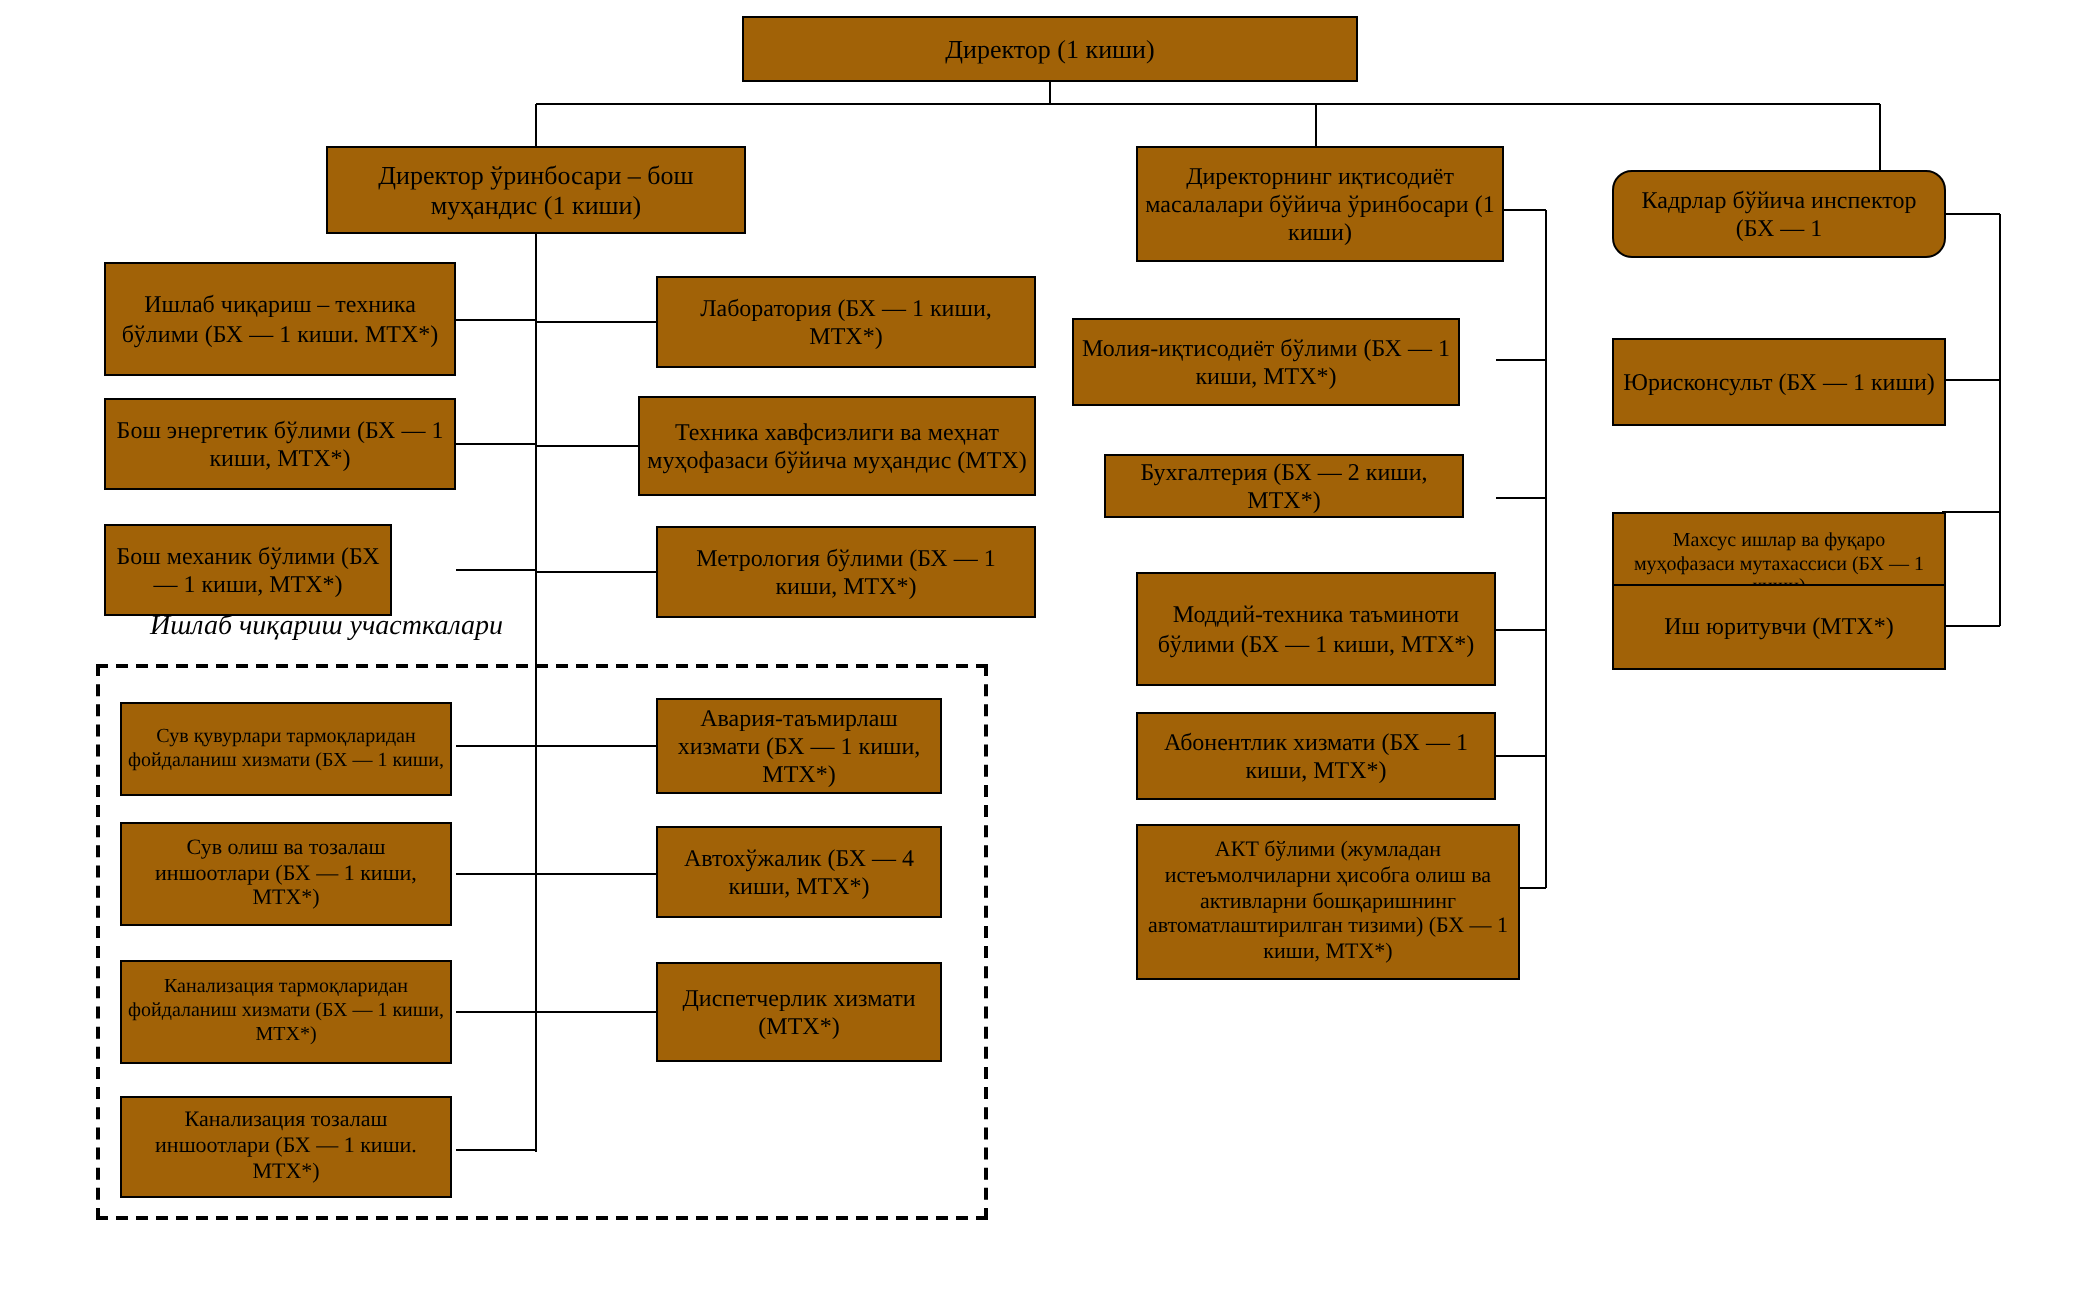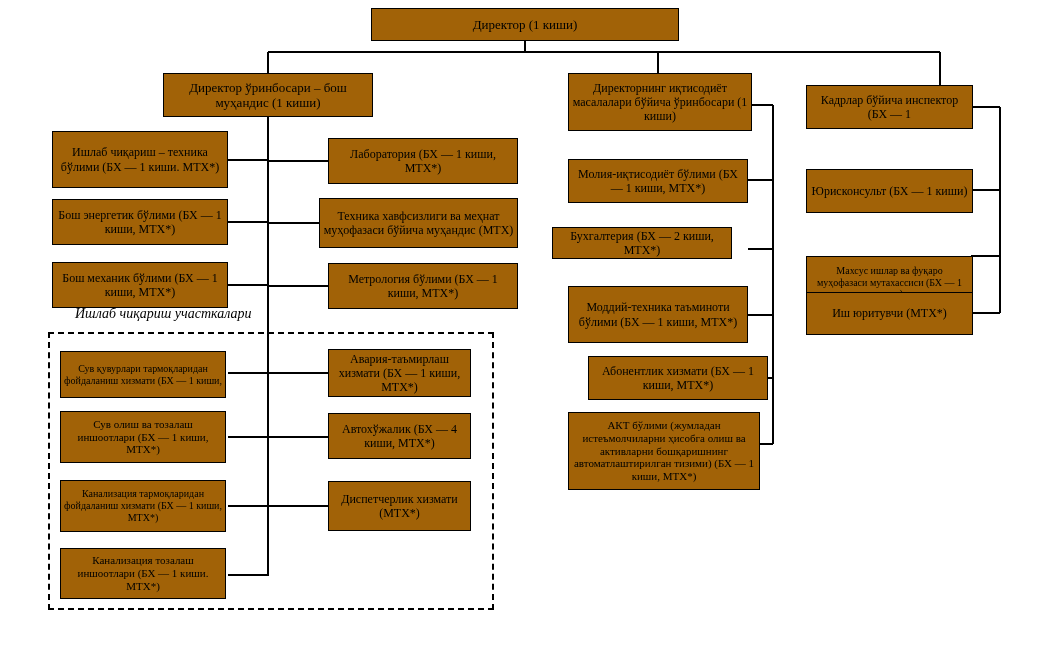--- a/index.html
+++ b/index.html
@@ -84,33 +84,33 @@
   </div>
 
   <div class="box f13" style="left:163px;top:73px;width:210px;height:44px;">
     <span>Директор ўринбосари – бош муҳандис (1 киши)</span>
   </div>
 
   <div class="box f12" style="left:568px;top:73px;width:184px;height:58px;">
     <span>Директорнинг иқтисодиёт масалалари бўйича ўринбосари (1 киши)</span>
   </div>
 
-  <div class="box f12" style="left:806px;top:85px;width:167px;height:44px;">
+  <div class="box f12" style="left:806px;top:85px;width:167px;height:44px;border-radius:10px;">
     <span>Кадрлар бўйича инспектор (БХ — 1</span>
   </div>
 
   <div class="box f12" style="left:52px;top:131px;width:176px;height:57px;">
     <span>Ишлаб чиқариш – техника бўлими (БХ — 1 киши. МТХ*)</span>
   </div>
 
   <div class="box f12" style="left:52px;top:199px;width:176px;height:46px;justify-content:center;">
     <span>Бош энергетик бўлими (БХ — 1 киши, МТХ*)</span>
   </div>
 
-  <div class="box f12" style="left:52px;top:262px;width:176px;height:46px;">
+  <div class="box f12" style="left:52px;top:262px;width:144px;height:46px;">
     <span>Бош механик бўлими (БХ — 1 киши, МТХ*)</span>
   </div>
 
   <div class="box f12" style="left:328px;top:138px;width:190px;height:46px;">
     <span>Лаборатория (БХ — 1 киши, МТХ*)</span>
   </div>
 
   <div class="box f12" style="left:319px;top:198px;width:199px;height:50px;">
     <span>Техника хавфсизлиги ва меҳнат муҳофазаси бўйича муҳандис (МТХ)</span>
   </div>
@@ -144,33 +144,33 @@
   </div>
 
   <div class="box f12" style="left:328px;top:413px;width:143px;height:46px;">
     <span>Автохўжалик (БХ — 4 киши, МТХ*)</span>
   </div>
 
   <div class="box f12" style="left:328px;top:481px;width:143px;height:50px;">
     <span>Диспетчерлик хизмати (МТХ*)</span>
   </div>
 
-  <div class="box f12" style="left:568px;top:159px;width:180px;height:44px;">
+  <div class="box f12" style="left:536px;top:159px;width:194px;height:44px;">
     <span>Молия-иқтисодиёт бўлими (БХ — 1 киши, МТХ*)</span>
   </div>
 
   <div class="box f12" style="left:552px;top:227px;width:180px;height:32px;justify-content:center;">
     <span>Бухгалтерия (БХ — 2 киши, МТХ*)</span>
   </div>
 
   <div class="box f12" style="left:568px;top:286px;width:180px;height:57px;">
     <span>Моддий-техника таъминоти бўлими (БХ — 1 киши, МТХ*)</span>
   </div>
 
-  <div class="box f12" style="left:568px;top:356px;width:180px;height:44px;margin-left:20px;">
+  <div class="box f12" style="left:568px;top:356px;width:180px;height:44px;">
     <span>Абонентлик хизмати (БХ — 1 киши, МТХ*)</span>
   </div>
 
   <div class="box f11" style="left:568px;top:412px;width:192px;height:78px;">
     <span>АКТ бўлими (жумладан истеъмолчиларни ҳисобга олиш ва активларни бошқаришнинг автоматлаштирилган тизими) (БХ — 1 киши, МТХ*)</span>
   </div>
 
   <div class="box f12" style="left:806px;top:169px;width:167px;height:44px;">
     <span>Юрисконсульт (БХ — 1 киши)</span>
   </div>

